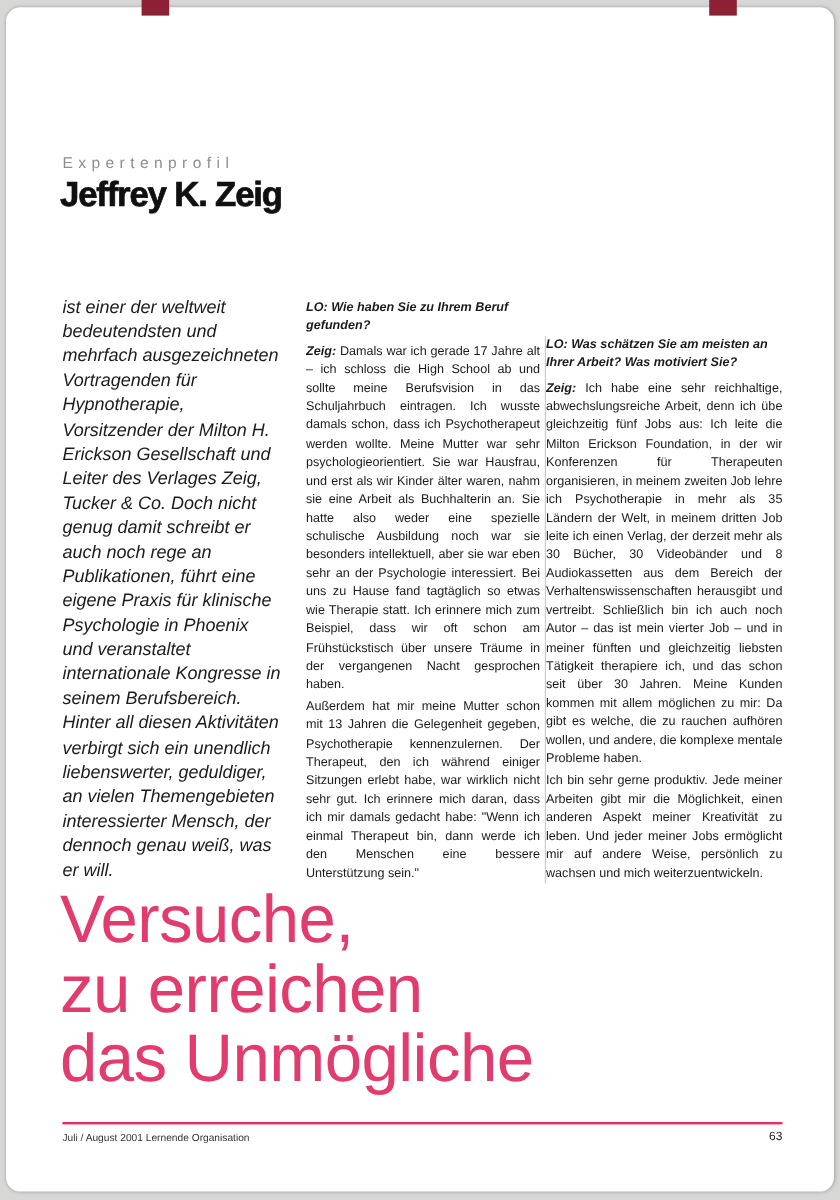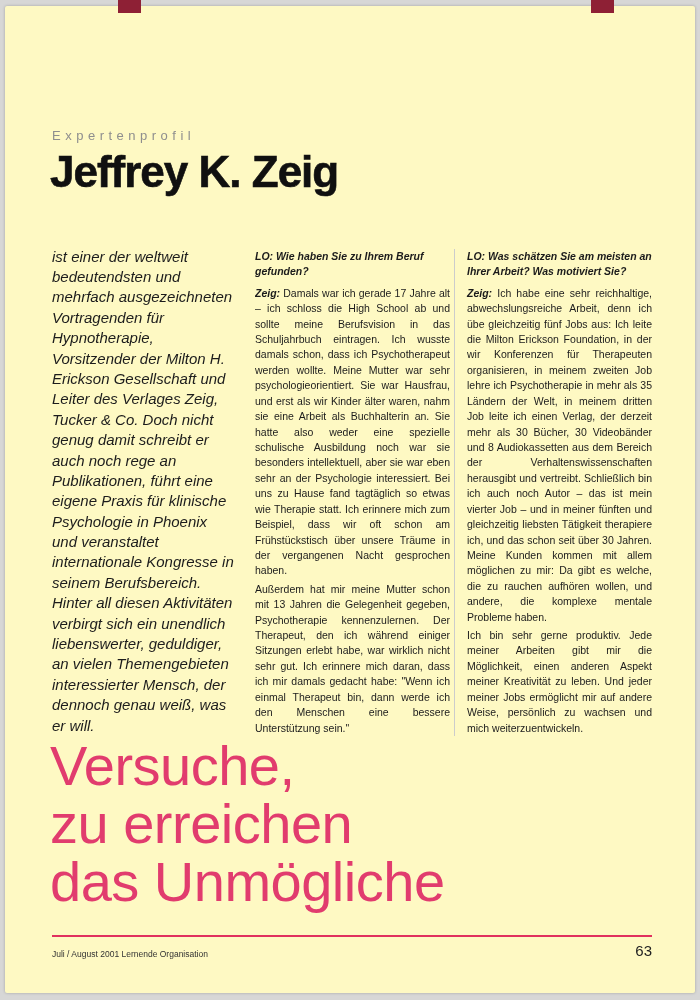--- a/index.html
+++ b/index.html
@@ -6,40 +6,40 @@
   html,body { width:700px; height:1000px; }
   body {
     position:relative;
     background:#d7d7d6;
     font-family:"Liberation Sans", sans-serif;
     color:#1a1a1a;
     overflow:hidden;
   }
   .sheet {
     position:absolute; left:5px; top:6px; right:5px; bottom:7px;
-    background:#fef9c3;
-    border-radius:2px;
+    background:#ffffff;
+    border-radius:12px;
     box-shadow:0 0 3px rgba(0,0,0,.25);
   }
   .mark {
     position:absolute; top:0; width:23px; height:13px;
     background:var(--mark, #8e2035);
     z-index:3;
   }
   .mark.left  { left:118px; }
   .mark.right { left:591px; }
 
   .kicker {
     position:absolute; left:47px; top:122px;
     font-size:13px; letter-spacing:4.5px;
     color:#8e8e8e;
   }
   .title {
     position:absolute; left:45px; top:141px;
-    font-size:44px; font-weight:bold; letter-spacing:-1px;
+    font-size:29px; font-weight:bold; letter-spacing:-1px;
     color:#101010;
     -webkit-text-stroke:0.6px #101010;
   }
 
   .columns {
     position:absolute; left:47px; top:232px; width:600px; height:498px;
     display:flex; justify-content:space-between;
     overflow:hidden;
     align-items:flex-end;
   }
@@ -49,21 +49,21 @@
     font-style:italic;
     font-size:15px; line-height:1.36;
     color:#1c1c1c;
   }
   .col.qa {
     font-size:10.5px; line-height:1.47;
     text-align:justify;
     color:#1b1b1b;
   }
   .col.qa.mid   { width:195px;margin-left:16px; }
-  .col.qa.right { width:198px; border-left:1px solid #cccccc; padding-left:12px; }
+  .col.qa.right { width:198px; border-left:1px solid #cccccc; }
   .q {
     font-weight:bold; font-style:italic;
     margin-bottom:6px;
     text-align:left;
   }
   .speaker { font-weight:bold; font-style:italic; }
   p.a + p.a { margin-top:3px; }
 
   .headline {
     position:absolute; left:45px; top:731px;
@@ -74,21 +74,21 @@
 
   .footer-rule {
     position:absolute; left:47px; top:929px; width:600px; height:2px;
     background:var(--rule, #e0315f);
   }
   .footer {
     position:absolute; left:47px; right:43px; top:936px;
     display:flex; justify-content:space-between; align-items:flex-end;
     font-size:8.5px; color:#333;gap:27px;
   }
-  .footer .pageno { font-size:15px; color:#222; }
+  .footer .pageno { font-size:10px; color:#222; }
 </style>
 </head>
 <body>
 
 <div class="sheet">
 
   <div class="kicker">Expertenprofil</div>
   <h1 class="title">Jeffrey K. Zeig</h1>
 
   <div class="columns">

